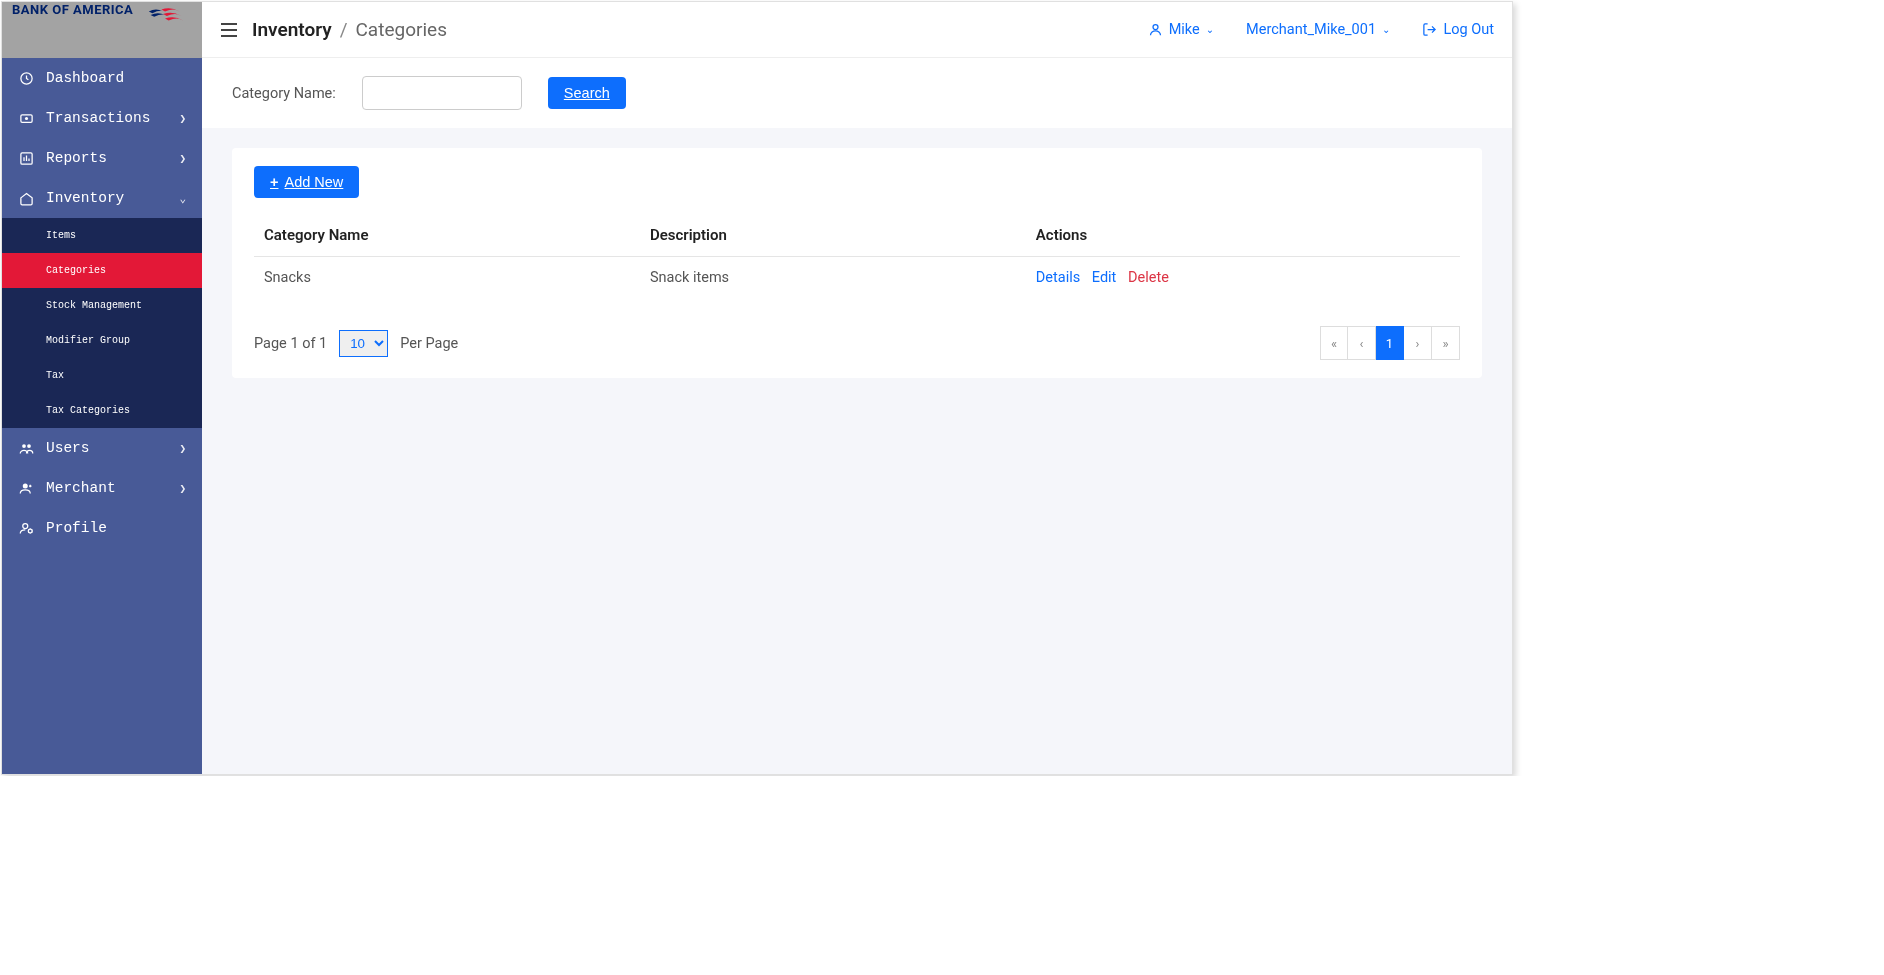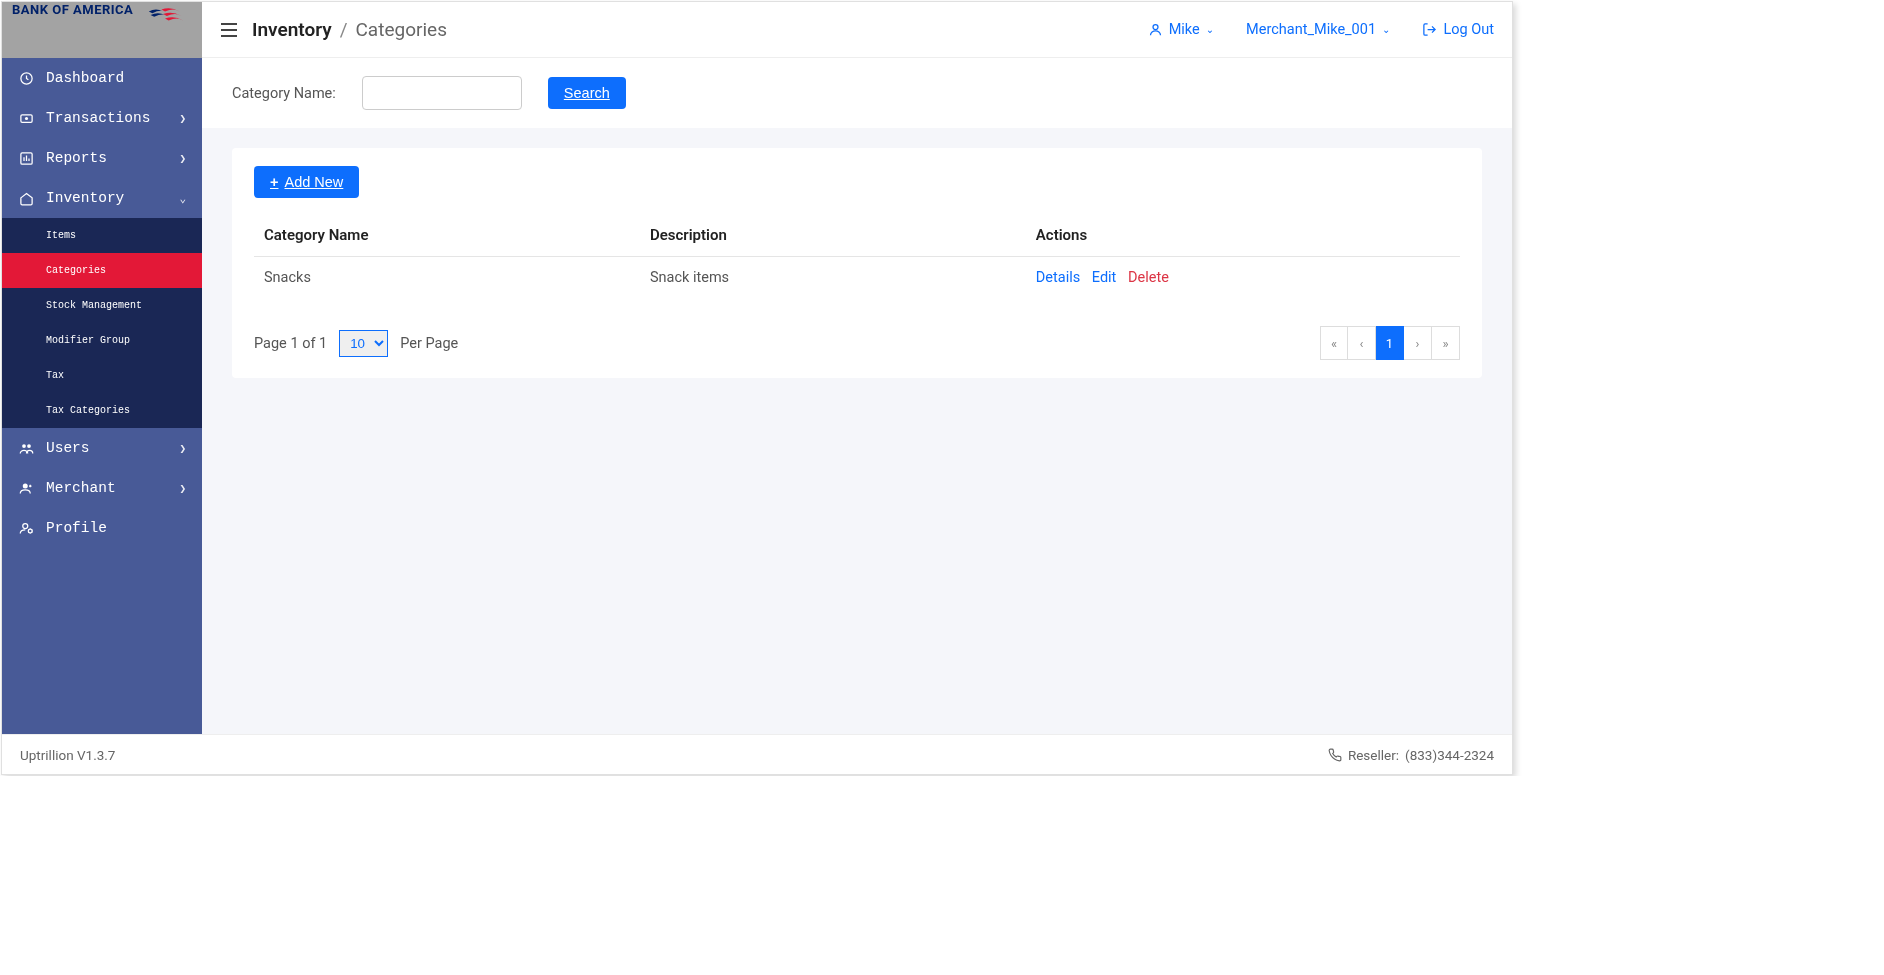--- a/index.html
+++ b/index.html
@@ -247,25 +247,13 @@
             <div class="pg-btn">‹</div>
             <div class="pg-btn active">1</div>
             <div class="pg-btn">›</div>
             <div class="pg-btn">»</div>
           </div>
         </div>
       </div>
     </div>
   </div>
 
-  <div class="footer">
-    <span>Uptrillion V1.3.7</span>
-    <div class="footer-right">
-      <span>
-          <svg width="14" height="14" viewBox="0 0 24 24" fill="none" stroke="#666" stroke-width="2">
-            <path d="M22 17v3a2 2 0 0 1-2.2 2 19.8 19.8 0 0 1-8.6-3.1 19.5 19.5 0 0 1-6-6A19.8 19.8 0 0 1 2 4.2 2 2 0 0 1 4 2h3a2 2 0 0 1 2 1.7c.1.9.3 1.8.6 2.6a2 2 0 0 1-.5 2.1L8 9.5a16 16 0 0 0 6 6l1.1-1.1a2 2 0 0 1 2.1-.5c.8.3 1.7.5 2.6.6A2 2 0 0 1 22 17z"></path>
-          </svg>
-        </span>
-      <span>Reseller:</span>
-      <span>(833)344-2324</span>
-    </div>
-  </div>
 </div>
 
 </body></html>

